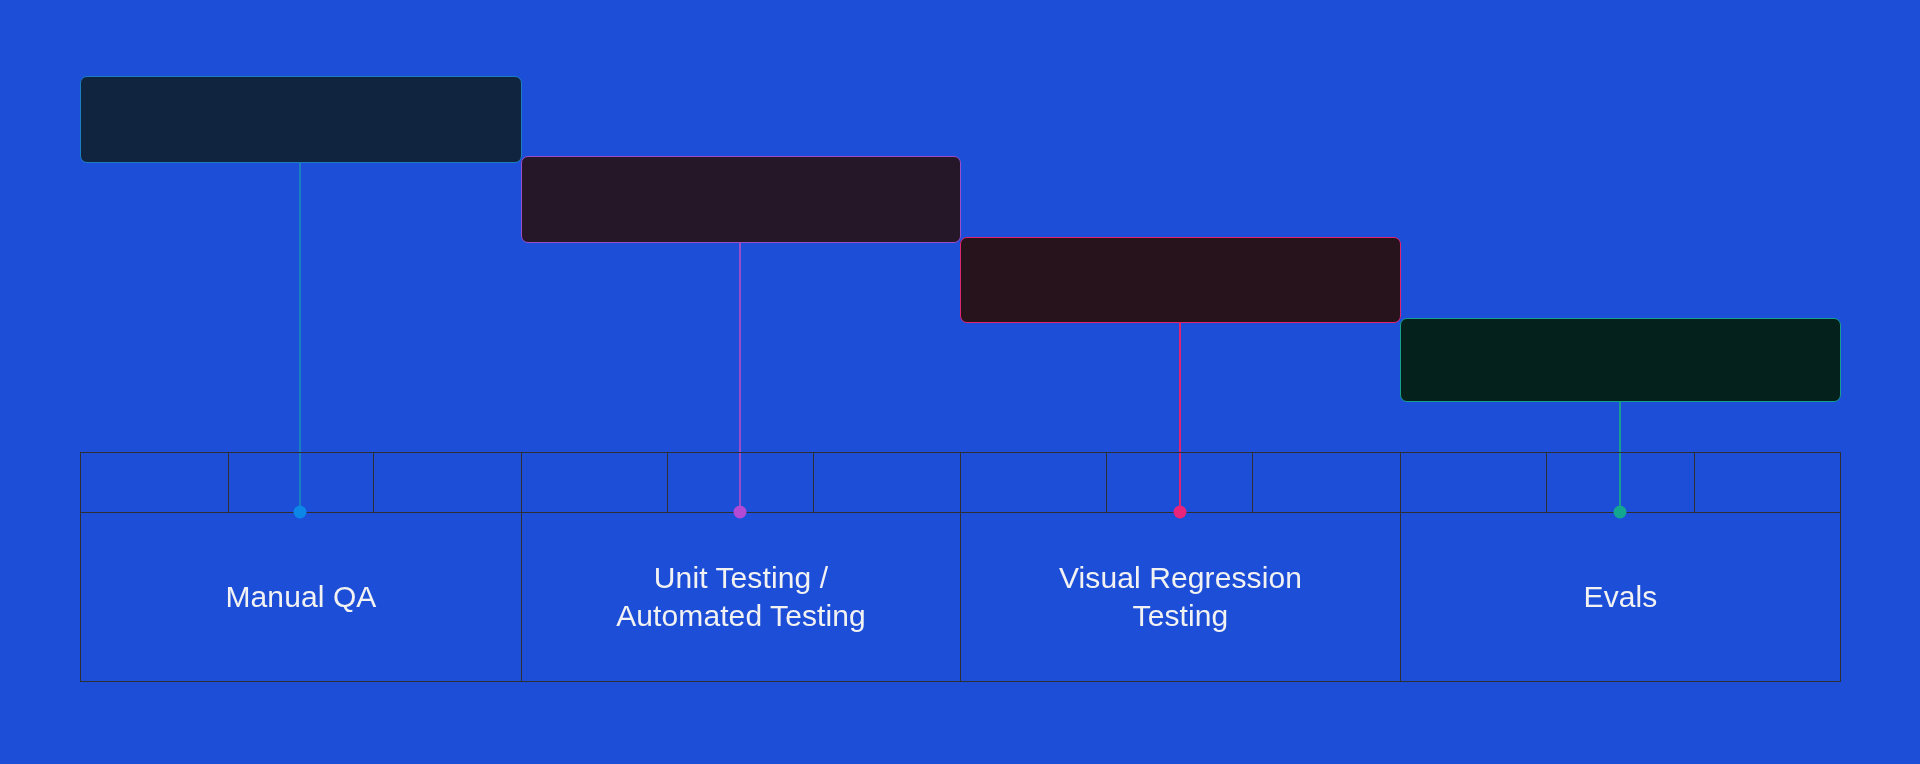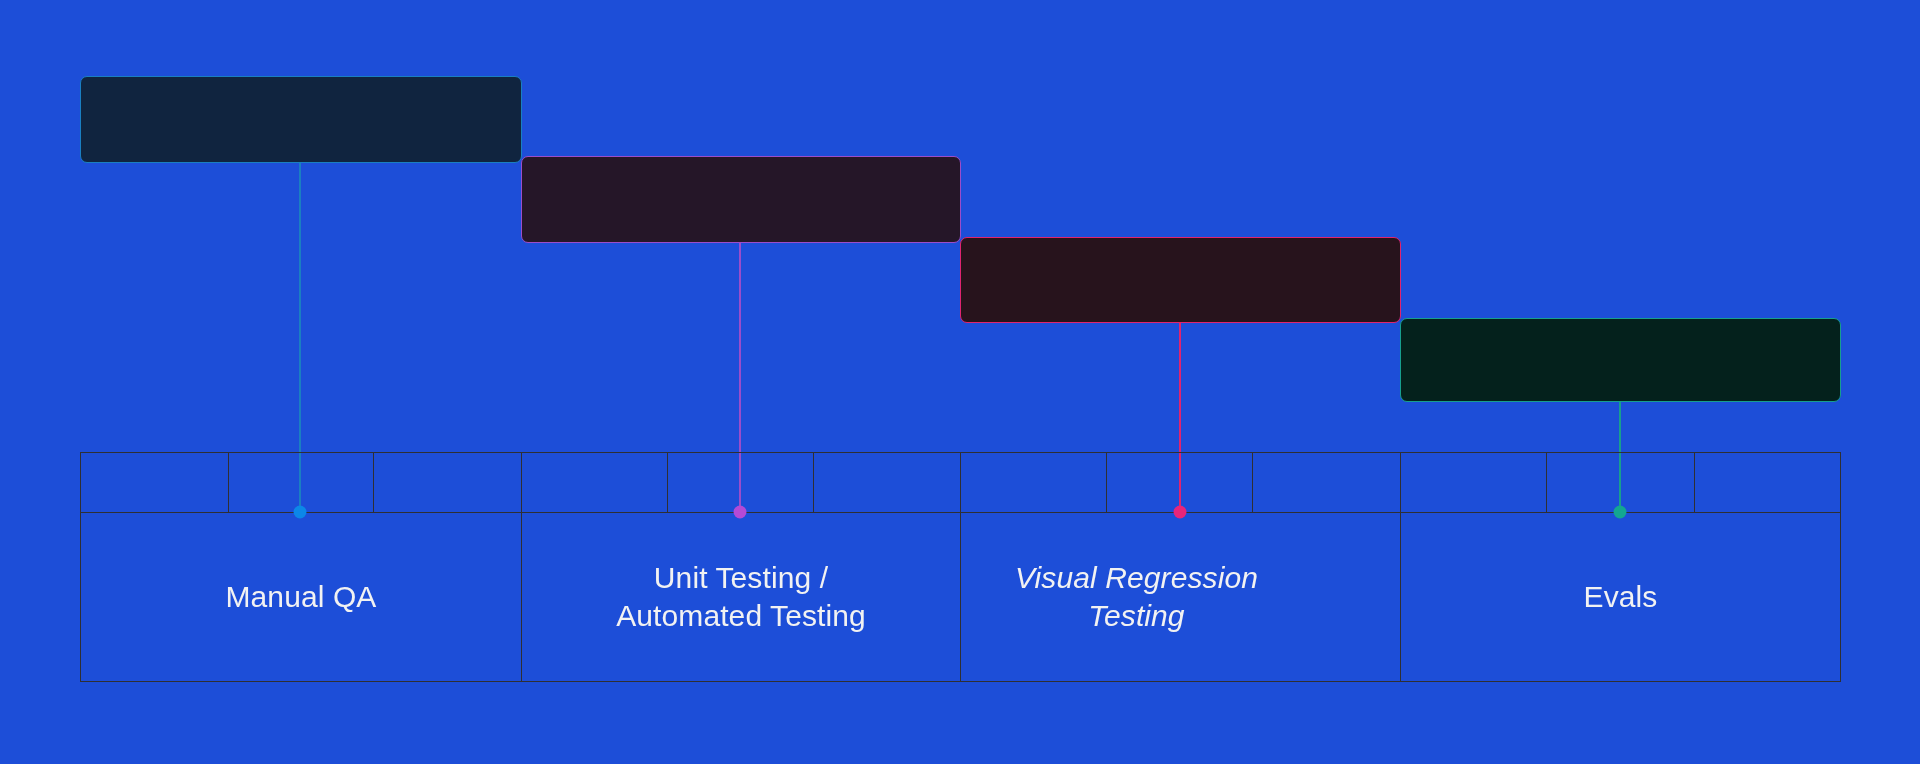--- a/index.html
+++ b/index.html
@@ -133,17 +133,17 @@
   </div>
 
   <div class="axis-dot" style="left: 300px; top: 512px; background: rgb(12, 135, 232);"></div>
   <div class="axis-dot" style="left: 740px; top: 512px; background: rgb(179, 74, 214);"></div>
   <div class="axis-dot" style="left: 1180px; top: 512px; background: rgb(232, 37, 122);"></div>
   <div class="axis-dot" style="left: 1620px; top: 512px; background: rgb(19, 166, 145);"></div>
 
   <div class="phase-label" style="left: 80px; width: 442px; top: 512px; height: 170px; color: rgb(242, 242, 242);">Manual QA</div>
   <div class="phase-label" style="left: 521px; width: 440px; top: 512px; height: 170px; color: rgb(242, 242, 242);">Unit Testing /
 Automated Testing</div>
-  <div class="phase-label" style="left: 916px; width: 441px; top: 512px; height: 170px; color: rgb(242, 242, 242); font-style: italic;">Visual Regression
+  <div class="phase-label" style="left: 960px; width: 441px; top: 512px; height: 170px; color: rgb(242, 242, 242);">Visual Regression
 Testing</div>
   <div class="phase-label" style="left: 1400px; width: 441px; top: 512px; height: 170px; color: rgb(242, 242, 242);">Evals</div>
 
 </div>
 
 </body></html>

